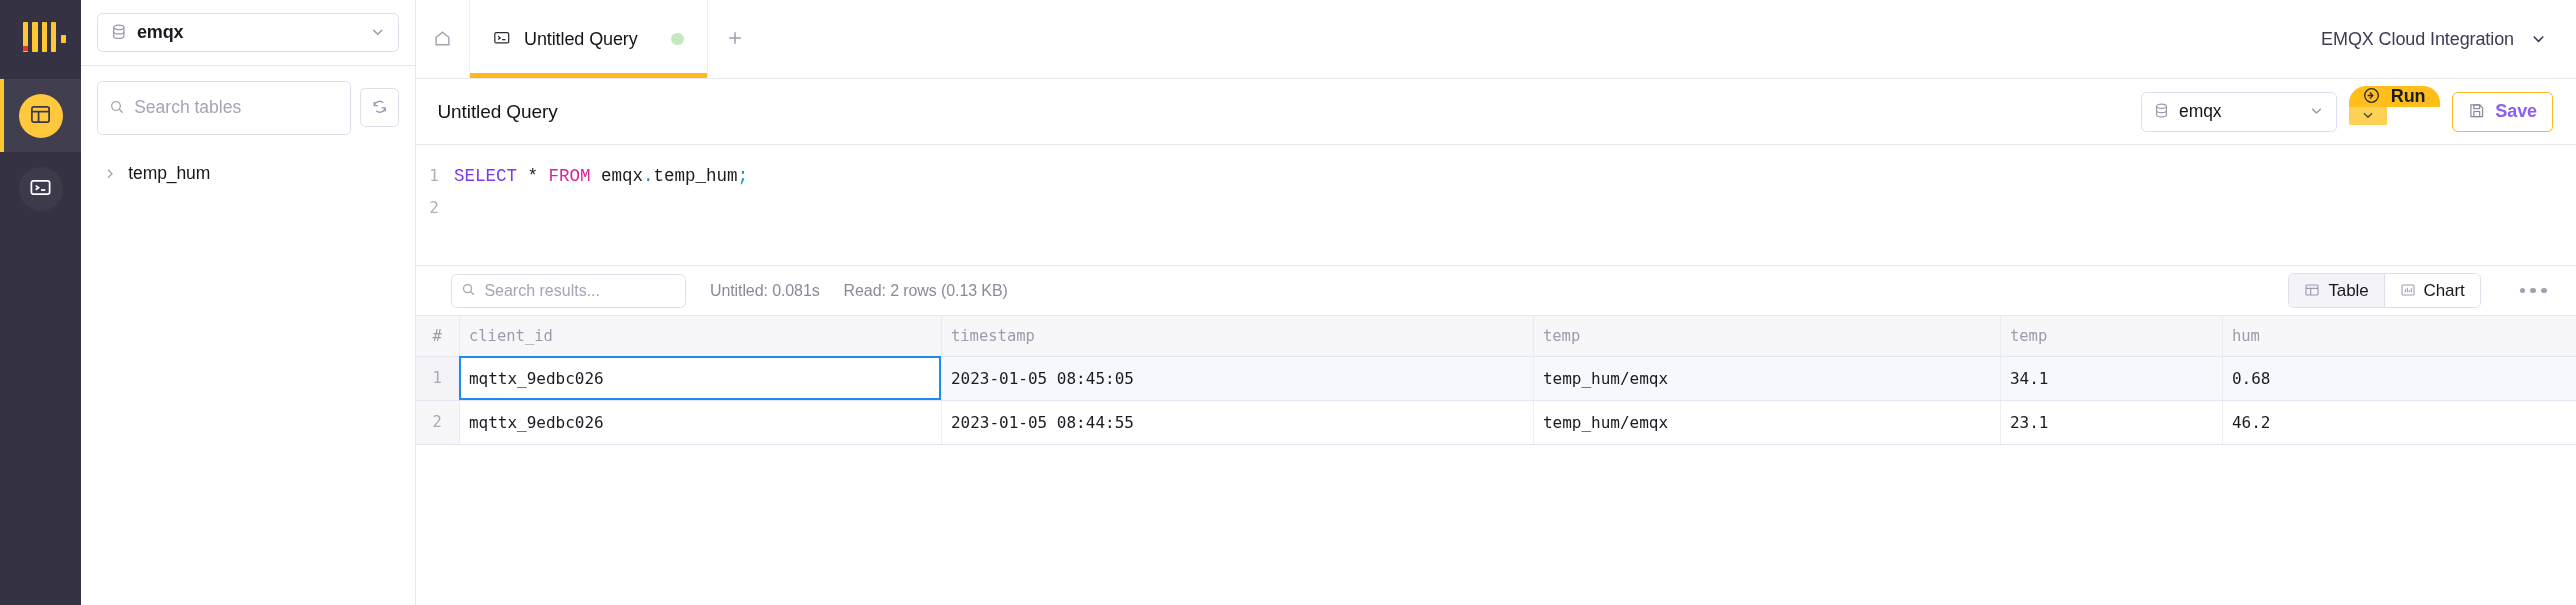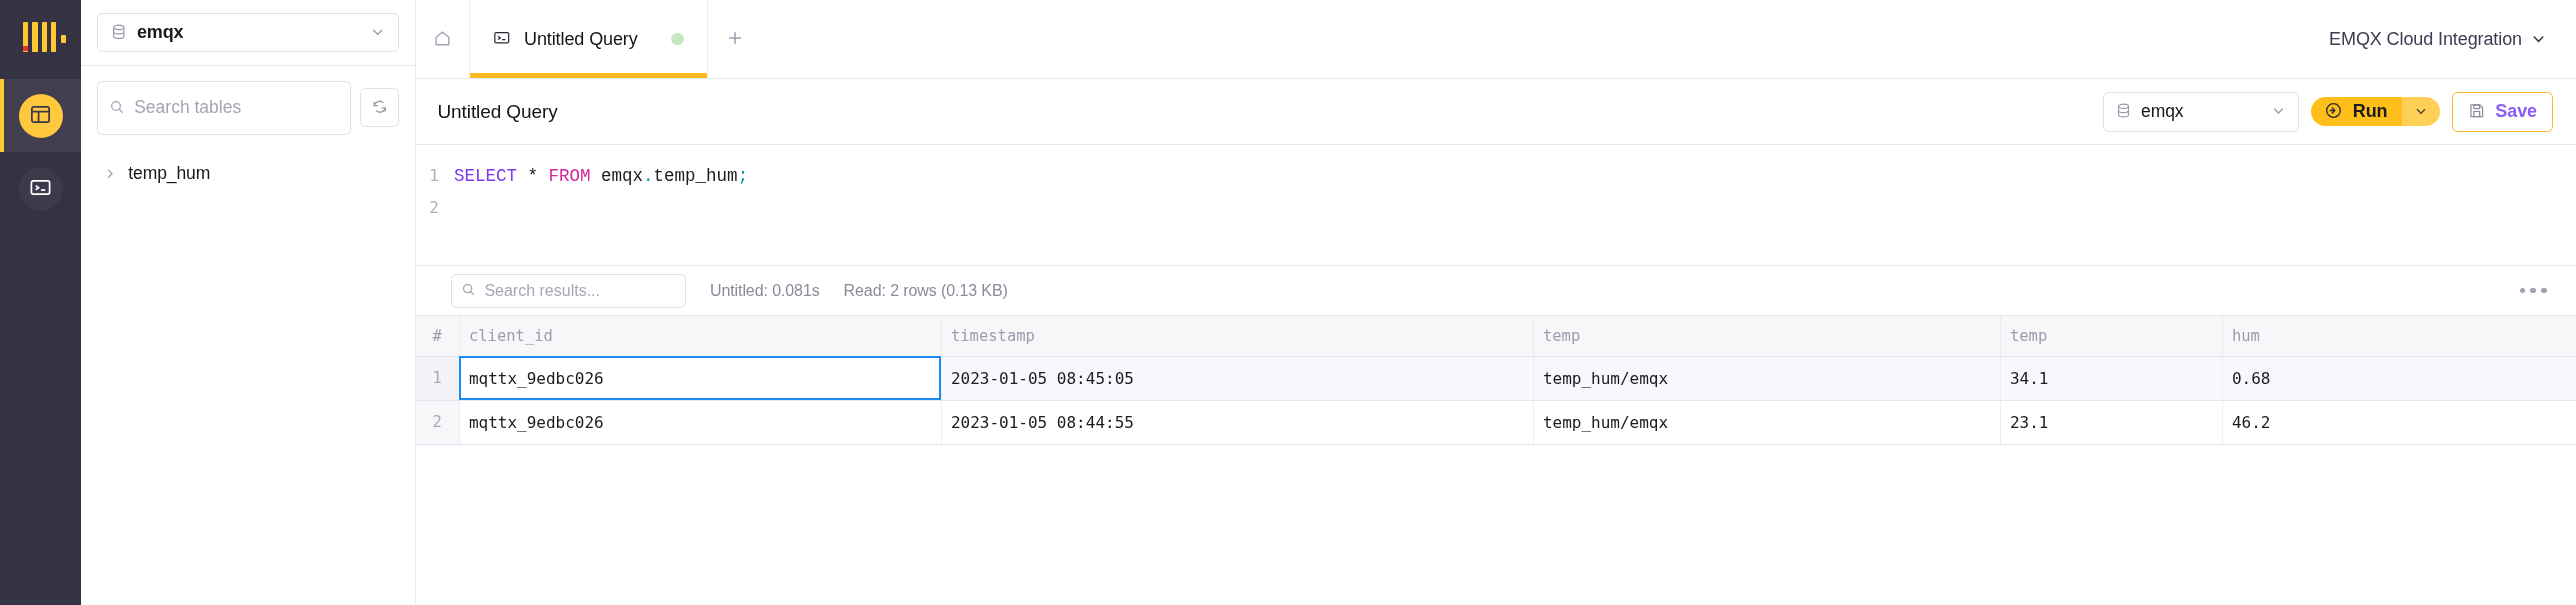--- a/index.html
+++ b/index.html
@@ -102,36 +102,36 @@
     border-right: 0.7px solid #EFEFF6; position: relative; cursor: pointer; min-width: 222px;
   }
   .tab.active::after {
     content: ""; position: absolute; left: 0; right: 0; bottom: 0; height: 4.7px; background: #FFB81F;
   }
   .tab .tab-label { font-size: 18px; color: #14141A; letter-spacing: -0.1px; }
   .tab .tab-dot { width: 12.8px; height: 12.8px; border-radius: 50%; background: #C6E8C0; margin-left: 20px; }
   .tab-add { width: 55px; display: flex; align-items: center; justify-content: center; cursor: pointer; }
   .workspace {
     position: absolute; right: 28px; top: 0; height: 79px;
-    display: flex; align-items: center; gap: 7px; cursor: pointer;
+    display: flex; align-items: center; gap: 15px; cursor: pointer;
   }
   .workspace .ws-label { font-size: 18px; color: #3E3B52; letter-spacing: -0.1px; }
 
   
   .qtoolbar {
     height: 66px; border-bottom: 0.7px solid #E7E7F0;
     display: flex; align-items: center; padding: 0 23px 0 21.5px; gap: 12px; background: #fff;
   }
   .qtitle { font-size: 19px; color: #14141A; flex: 1; letter-spacing: -0.1px; }
   .qdb-select {
     width: 196px; height: 40px; border: 0.7px solid #DFDFEB; border-radius: 5.4px;
     display: flex; align-items: center; padding: 0 10.8px; gap: 9.4px; background: #fff; cursor: pointer;
   }
   .qdb-select .lbl { font-size: 17.5px; color: #14141A; flex: 1; letter-spacing: -0.1px; }
-  .run-group { display: flex; height: 29px; border-radius: 17px; overflow: hidden; }
+  .run-group { display: flex; height: 52px; border-radius: 17px; overflow: hidden; flex-direction: column; }
   .run-btn {
     background: #FFBE1A; display: flex; align-items: center; gap: 9.4px;
     padding: 0 15px 0 13.5px; cursor: pointer;
   }
   .run-btn .lbl { font-size: 18px; color: #1B1B22; font-weight: 600; letter-spacing: -0.1px; }
   .run-caret {
     background: #FFD056; width: 38px; display: flex; align-items: center; justify-content: center; cursor: pointer;
   }
   .save-btn {
     height: 40px; border: 1.3px solid #FFB81F; border-radius: 5.4px; background: #fff;
@@ -414,20 +414,44 @@
             <circle cx="10.5" cy="10.5" r="6.5"></circle>
             <line x1="15.5" y1="15.5" x2="20.5" y2="20.5"></line>
           </svg>
         </span>
         <input placeholder="Search results..." style="">
       </div>
       <div class="rstat">Untitled: 0.081s</div>
       <div class="rstat">Read: 2 rows (0.13 KB)</div>
       <div class="rspacer"></div>
 
+      <div class="viewtoggle">
+        <div class="vt-btn active">
+          <span>
+            <svg width="16" height="16" viewBox="0 0 24 24" fill="none" stroke="#9C9CAE" stroke-width="1.7">
+              <rect x="3" y="4.5" width="18" height="15" rx="1.5"></rect>
+              <line x1="3" y1="9.5" x2="21" y2="9.5"></line>
+              <line x1="10" y1="9.5" x2="10" y2="19.5"></line>
+            </svg>
+          </span>
+          <span class="lbl">Table</span>
+        </div>
+        <div class="vt-btn">
+          <span>
+            <svg width="16" height="16" viewBox="0 0 24 24" fill="none" stroke="#9C9CAE" stroke-width="1.6">
+              <rect x="3" y="4.5" width="18" height="15" rx="1.5"></rect>
+              <line x1="8" y1="15.5" x2="8" y2="11"></line>
+              <line x1="11" y1="15.5" x2="11" y2="8.5"></line>
+              <line x1="14" y1="15.5" x2="14" y2="12.5"></line>
+              <line x1="17" y1="15.5" x2="17" y2="9.5"></line>
+            </svg>
+          </span>
+          <span class="lbl">Chart</span>
+        </div>
+      </div>
 
       <div class="more-btn">
         <span class="more-dot"></span>
         <span class="more-dot"></span>
         <span class="more-dot"></span>
       </div>
     </div>
 
     <div class="results">
       <table class="rtable">

